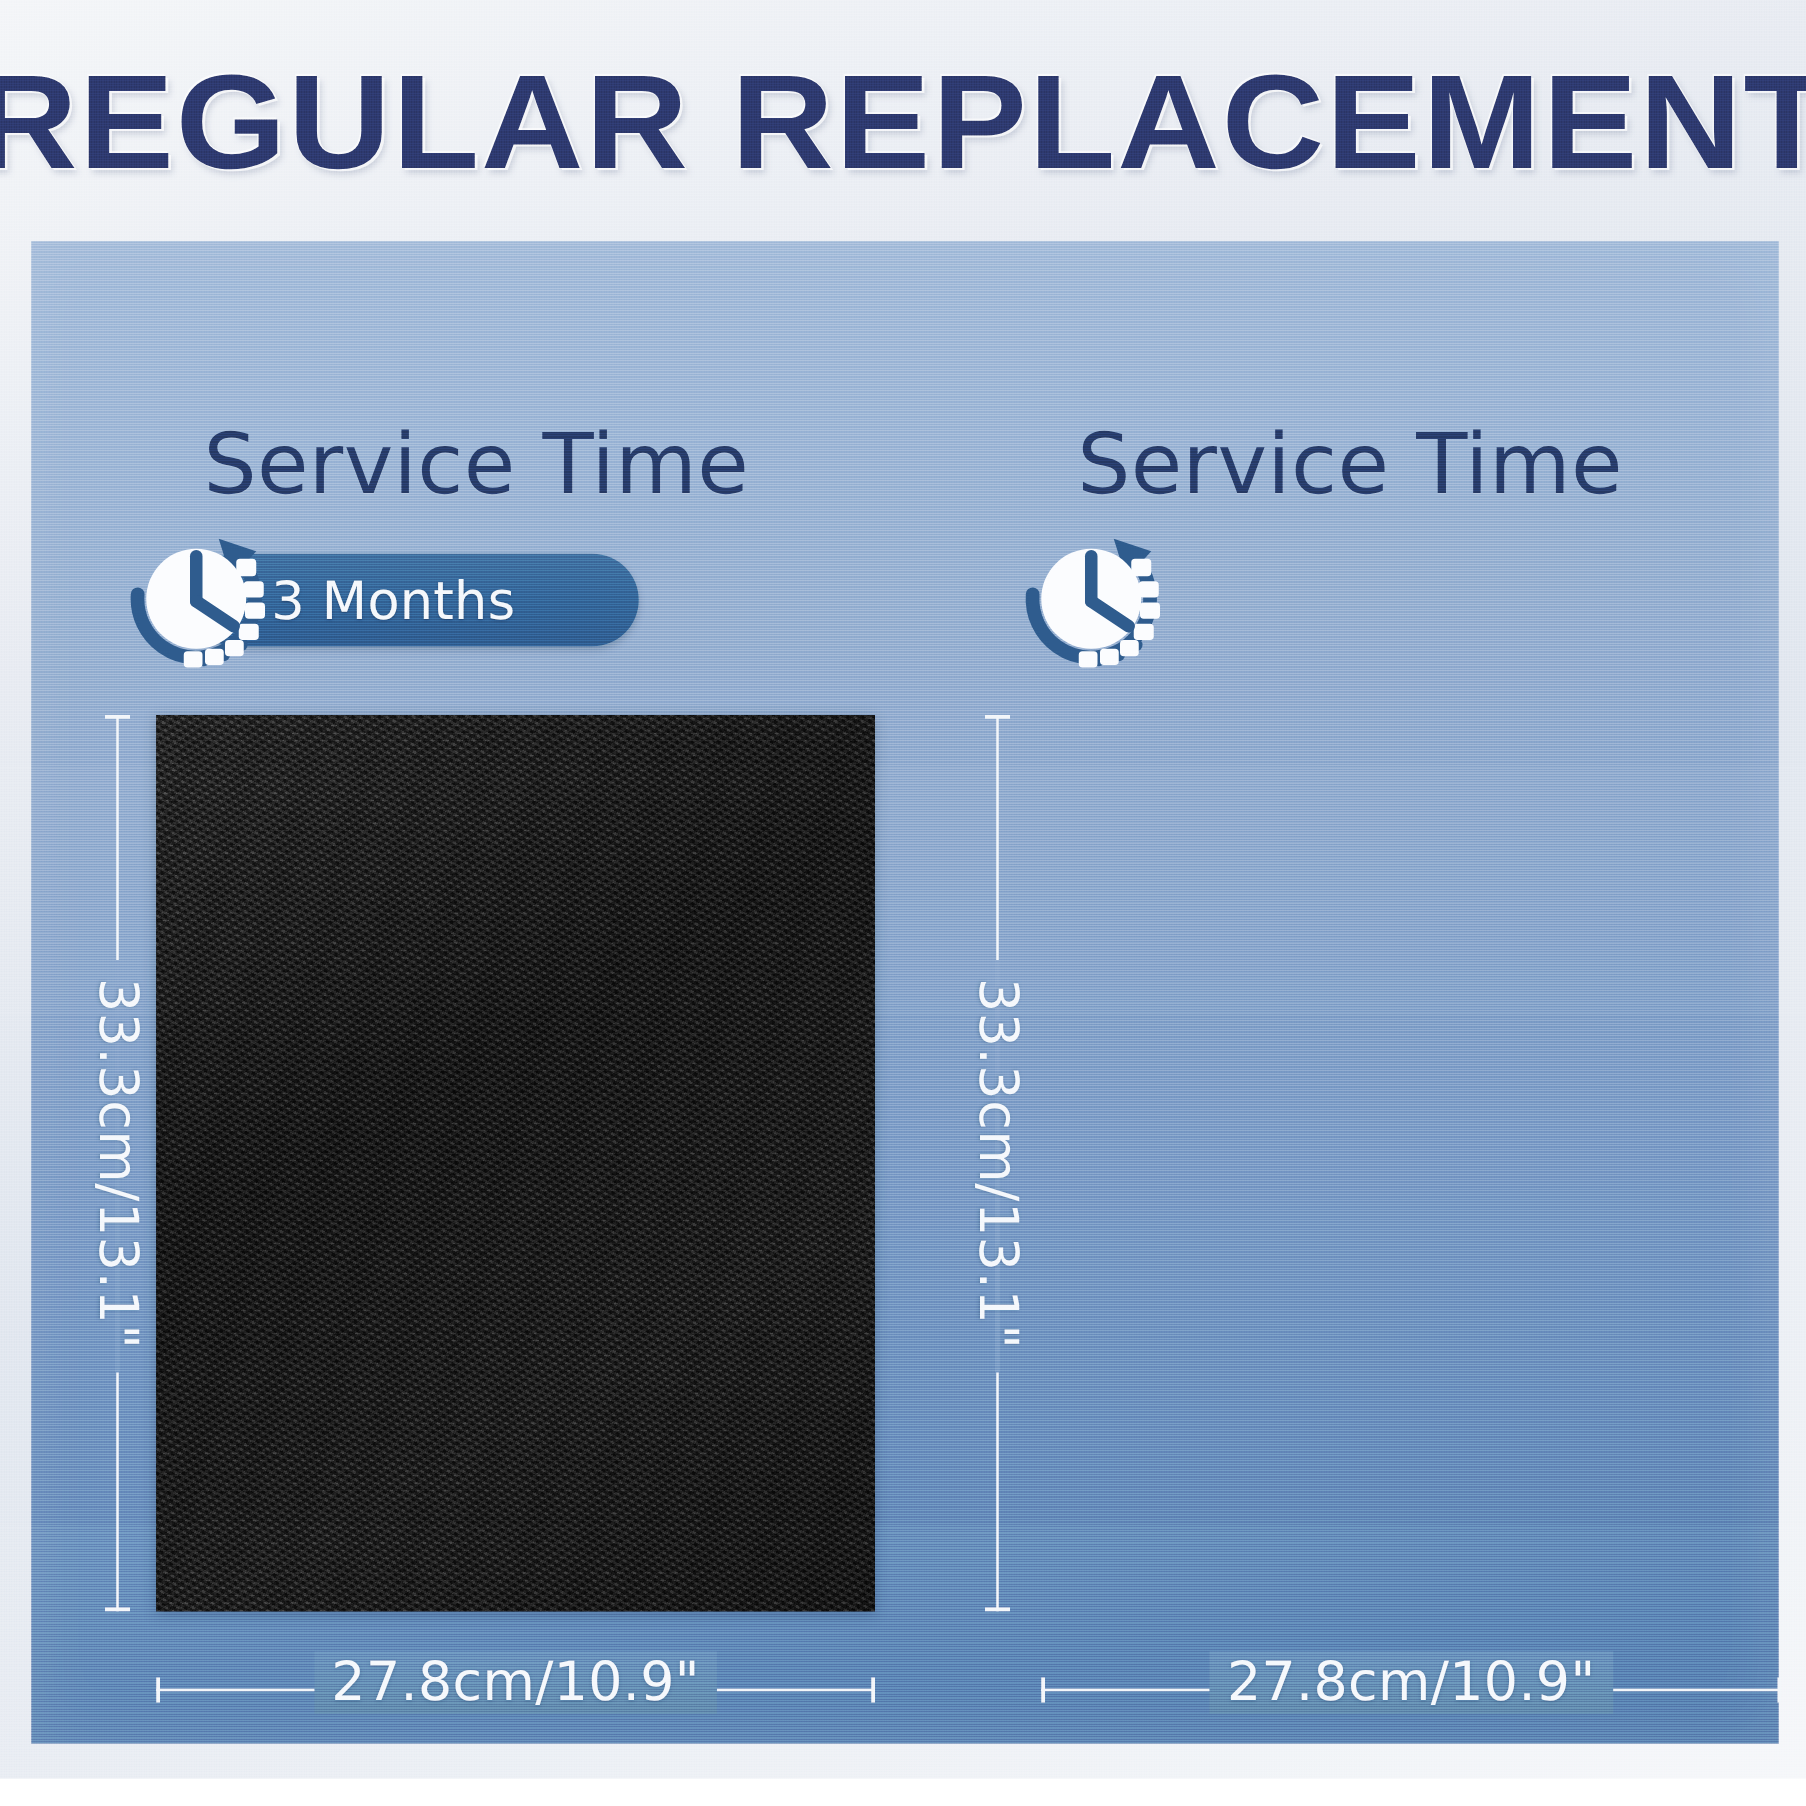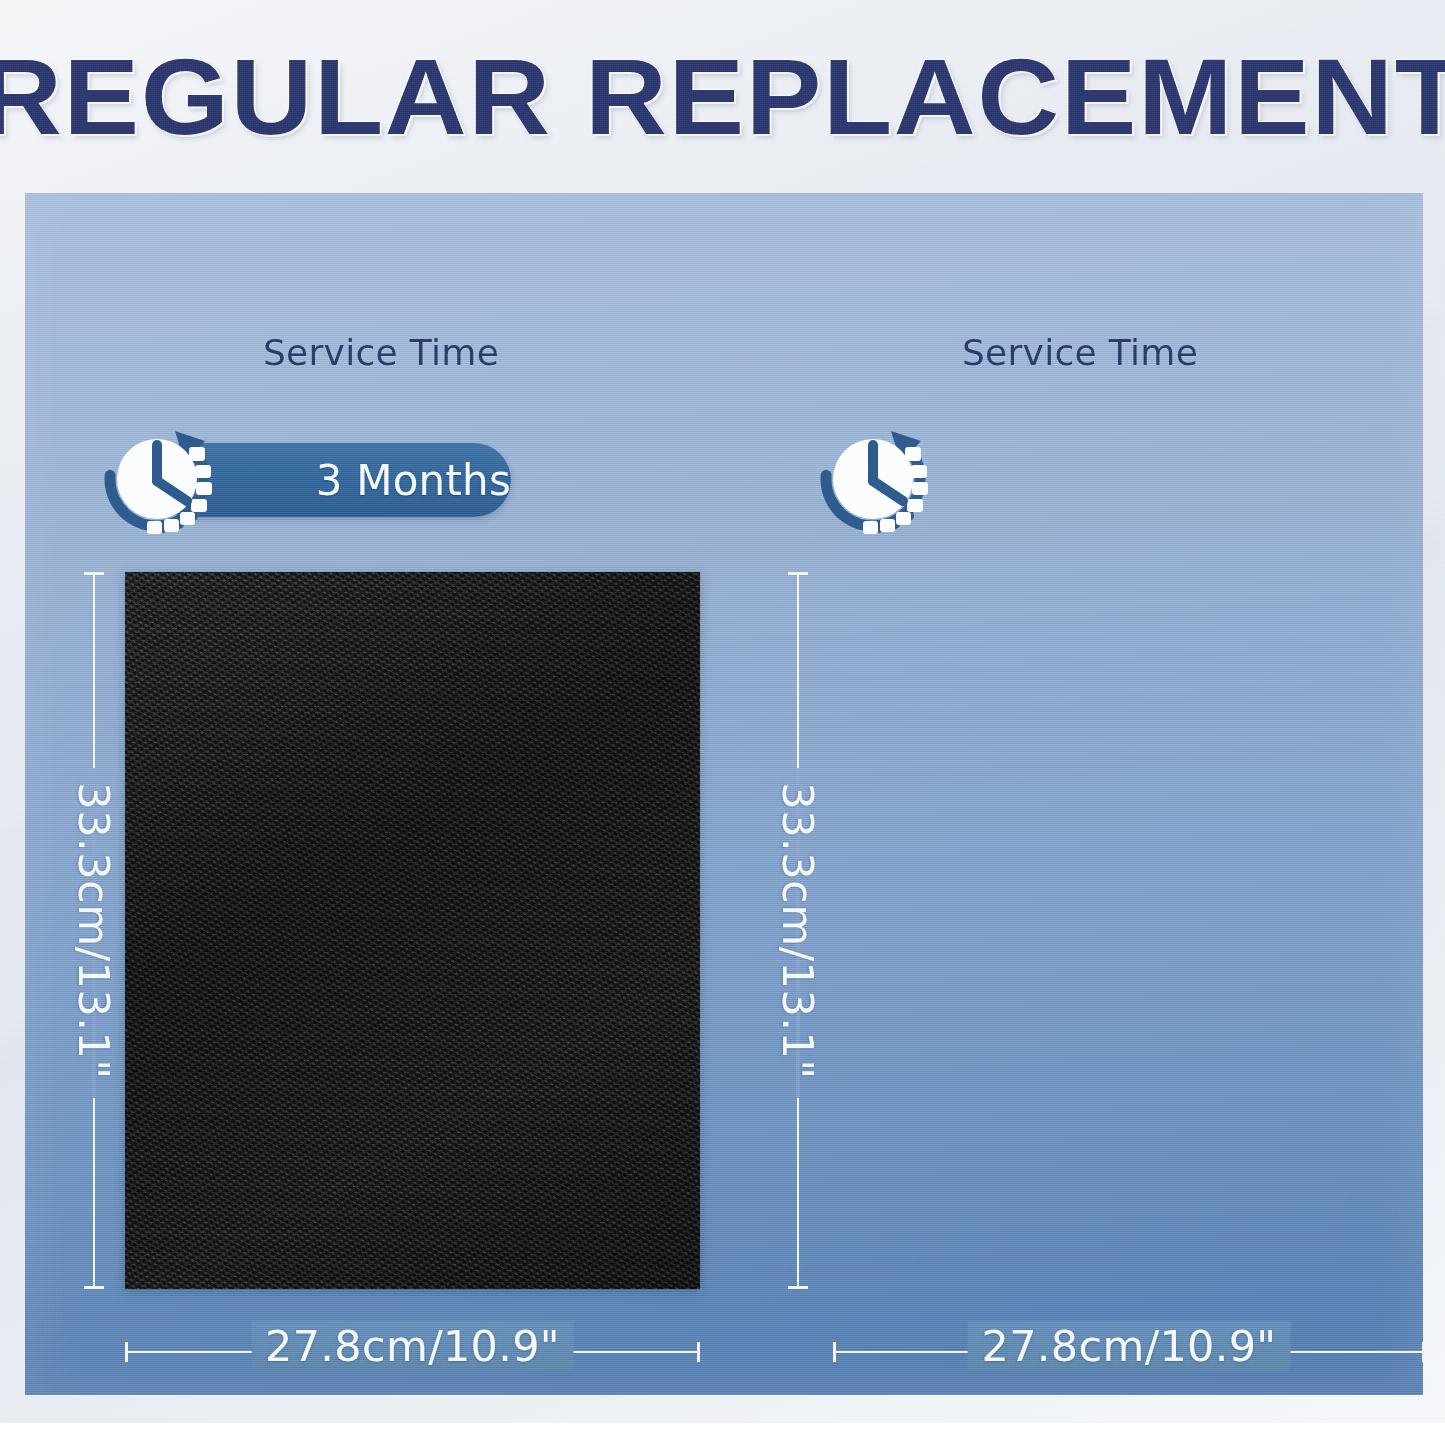--- a/index.html
+++ b/index.html
@@ -94,21 +94,21 @@
   .col-left  { left: 0px;   top: 0px; width: 712px; height: 1202px; }
   .col-right { left: 712px; top: 0px; width: 686px; height: 1202px; }
 
   .service-label {
     position: absolute;
     top: 139px;
     width: 100%;
     text-align: center;
     font-family: "DejaVu Sans", sans-serif;
     font-weight: 400;
-    font-size: 36px;
+    font-size: 67px;
     color: #23355e;
     letter-spacing: .3px;
     text-shadow: 0 1px 1px rgba(255,255,255,.18);
   }
   .col-left  .service-label { padding-right: 82px; }
   .col-right .service-label { padding-right: 56px; }
 
   
   .badge {
     position: absolute;
@@ -120,21 +120,21 @@
 
   .badge-pill {
     position: absolute;
     top: 22px;
     height: 74px;
     border-radius: 37px;
     background: linear-gradient(180deg, #3a6596 0%, #2f5c8e 45%, #2a5383 100%);
     box-shadow: 0 3px 6px rgba(25,45,75,.28);
     display: flex;
     align-items: center;
-    justify-content: flex-end;
+    justify-content: flex-start;
   }
   .col-left  .badge-pill { left: 50px; width: 360px; }
   .col-right .badge-pill { left: 50px; width: 375px; }
 
   .badge-pill-text {
     font-family: "DejaVu Sans", sans-serif;
     font-weight: 400;
     font-size: 42px;
     color: #f4f8fc;
     letter-spacing: .2px;

